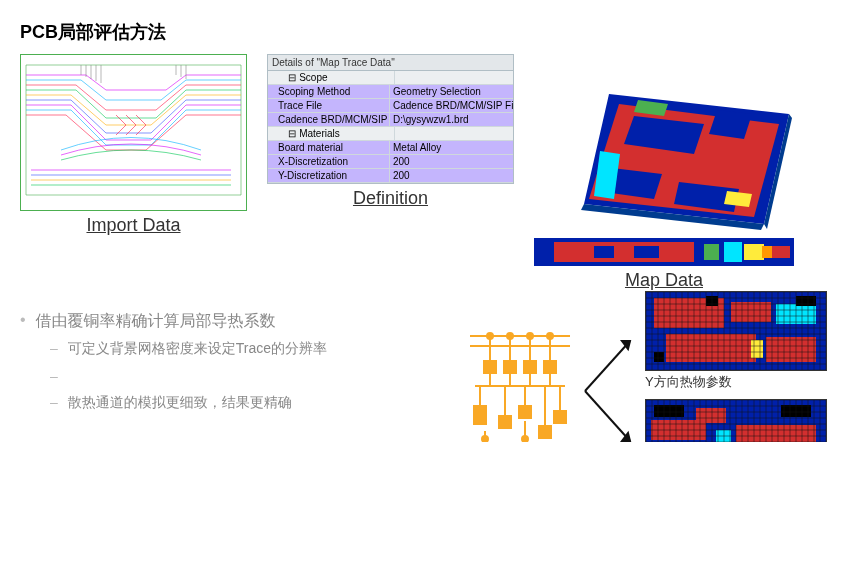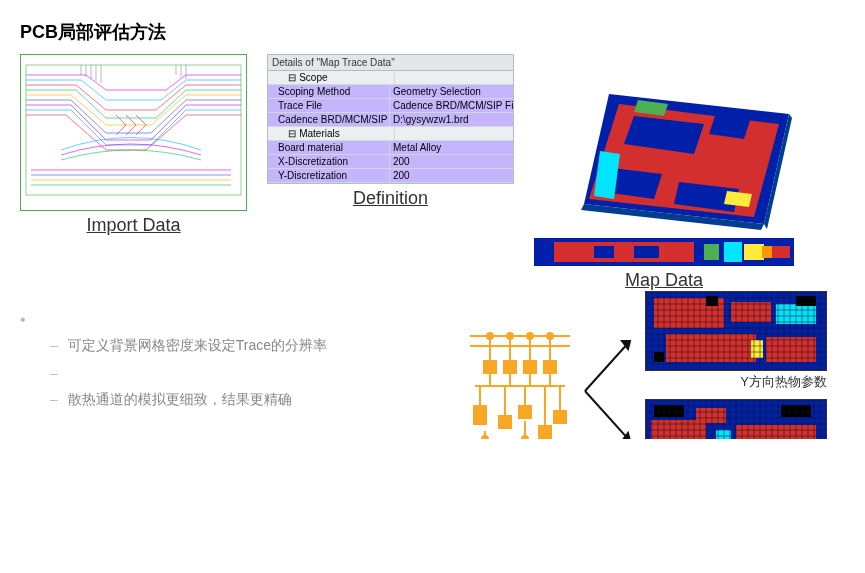--- a/index.html
+++ b/index.html
@@ -151,21 +151,21 @@
     height: 140px;
   }
   .gridimg {
     width: 180px;
     height: 78px;
     border: 1px solid #333;
   }
   .gridlabel {
     font-size: 13px;
     color: #333;
-    text-align: right;
+    text-align: left;
     margin: 2px 0 8px 0;
   }
   .grids {
     position: absolute;
     left: 185px;
     top: 0;
   }
 </style>
 </head>
 <body>
@@ -276,20 +276,21 @@
     </div>
     <div class="figcap">Map Data</div>
   </div>
 </div>
 
 <div class="row2">
   <div class="left2">
     <div class="bullets">
       <div class="b-main">
         <span class="dot">•</span>
+        <span>借由覆铜率精确计算局部导热系数</span>
       </div>
       <div class="b-sub">
         <span class="dash">–</span>
         <span>可定义背景网格密度来设定Trace的分辨率</span>
       </div>
       <div class="b-sub">
         <span class="dash">–</span>
       </div>
       <div class="b-sub">
         <span class="dash">–</span>

